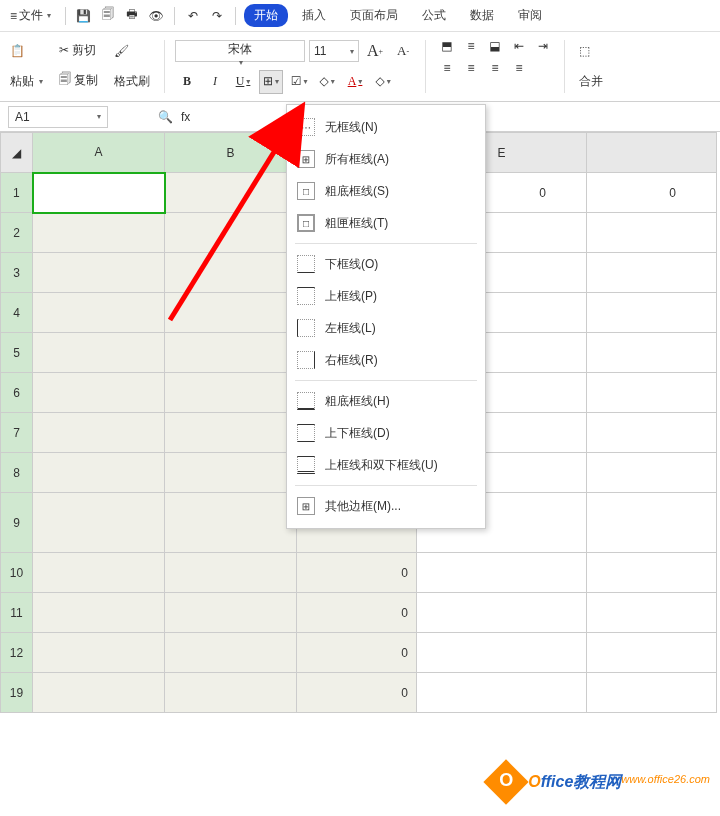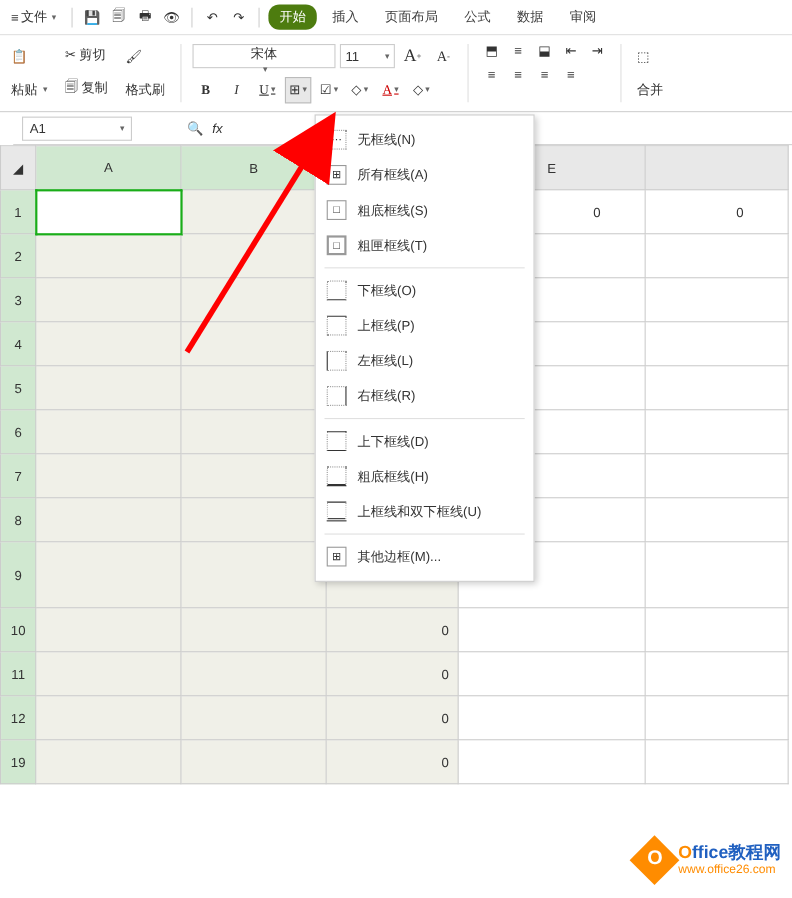--- a/index.html
+++ b/index.html
@@ -4,39 +4,39 @@
   <style>
     * { box-sizing: border-box; margin: 0; padding: 0; }
     body { font-family: "Microsoft YaHei", sans-serif; font-size: 12px; color: #333; background: #fff; width: 720px; height: 816px; position: relative; overflow: hidden; }
     
     
     .menubar { display: flex; align-items: center; height: 32px; padding: 0 4px; gap: 4px; border-bottom: 1px solid #e0e0e0; }
     .menu-file { display: flex; align-items: center; gap: 2px; padding: 2px 6px; }
     .menu-sep { width: 1px; height: 18px; background: #d0d0d0; margin: 0 4px; }
     .menu-icon { width: 20px; height: 20px; display: inline-flex; align-items: center; justify-content: center; }
     .tab { padding: 4px 10px; color: #404040; }
-    .tab.active { background: #4d7c0f; color: #fff; border-radius: 10px; padding: 3px 10px; }
+    .tab.active { background: #1d4ed8; color: #fff; border-radius: 10px; padding: 3px 10px; }
     
     
     .ribbon { display: flex; align-items: stretch; height: 70px; padding: 4px 6px; border-bottom: 1px solid #d0d0d0; gap: 8px; }
     .ribbon-group { display: flex; flex-direction: column; justify-content: space-around; }
     .ribbon-sep { width: 1px; background: #e0e0e0; margin: 4px 2px; }
     .btn { display: flex; align-items: center; gap: 3px; padding: 2px 4px; cursor: pointer; }
     .font-name { border: 1px solid #ccc; height: 22px; width: 130px; padding: 0 4px; display: flex; align-items: center; justify-content: space-between; flex-direction: column; }
     .font-size { border: 1px solid #ccc; height: 22px; width: 50px; padding: 0 4px; display: flex; align-items: center; justify-content: space-between; }
     .font-row { display: flex; gap: 4px; align-items: center; }
     .style-btn { width: 24px; height: 24px; display: inline-flex; align-items: center; justify-content: center; font-family: "Times New Roman", serif; }
     .border-btn { background: #e8e8e8; border: 1px solid #bbb; }
     .caret { font-size: 8px; margin-left: 2px; color: #666; }
     .align-group { display: flex; flex-direction: column; gap: 2px; }
     .align-row { display: flex; gap: 2px; }
     .align-btn { width: 22px; height: 20px; display: inline-flex; align-items: center; justify-content: center; }
     
     
-    .namebox-row { display: flex; align-items: center; height: 30px; padding: 2px 8px; gap: 10px; border-bottom: 1px solid #d0d0d0; margin-left: 12px; }
+    .namebox-row { display: flex; align-items: center; height: 30px; padding: 2px 8px; gap: 10px; border-bottom: 1px solid #d0d0d0; }
     .namebox { border: 1px solid #ccc; width: 100px; height: 22px; display: flex; align-items: center; justify-content: space-between; padding: 0 6px; }
     .fx-icons { display: flex; gap: 8px; margin-left: 40px; }
     
     
     .grid-area { position: relative; }
     .grid { border-collapse: collapse; table-layout: fixed; }
     .grid th, .grid td { border: 1px solid #ccc; height: 40px; font-weight: normal; }
     .corner { width: 32px; background: #e8e8e8; }
     .colhead { background: #e8e8e8; text-align: center; width: 132px; }
     .rowhead { background: #e8e8e8; text-align: center; width: 32px; }
@@ -52,21 +52,21 @@
     .dd-sep { height: 1px; background: #e0e0e0; margin: 4px 8px; }
     .dd-icon { width: 18px; height: 18px; display: inline-flex; align-items: center; justify-content: center; border: 1px solid #999; font-size: 10px; }
     
     
     .arrow { position: absolute; left: 160px; top: 100px; z-index: 20; pointer-events: none; }
     
     
     .watermark { position: absolute; right: 10px; bottom: 18px; display: flex; align-items: center; gap: 6px; }
     .wm-logo { width: 32px; height: 32px; background: #ff8c00; transform: rotate(45deg); position: relative; }
     .wm-logo span { position: absolute; transform: rotate(-45deg); color: #fff; font-weight: bold; font-size: 18px; top: 4px; left: 8px; }
-    .wm-text { display: flex; flex-direction: column; line-height: 1.1; }
+    .wm-text { display: flex; flex-direction: row; line-height: 1.1; font-style: italic; }
     .wm-title { font-size: 16px; font-weight: bold; }
     .wm-title .o { color: #ff8c00; }
     .wm-title .rest { color: #2060c0; }
     .wm-url { font-size: 11px; color: #ff8c00; }
     
     svg { display: block; }
   </style>
 </head>
 <body>
 
@@ -178,21 +178,21 @@
   </div>
 </div>
 
 <div class="namebox-row">
   <div class="namebox">
       <span>A1</span>
       <span class="caret">▾</span>
     </div>
   <div class="fx-icons">
     <span>🔍</span>
-    <span style="font-style:italic">fx</span>
+    <span style="">fx</span>
   </div>
 </div>
 
 <div class="grid-area">
 <table class="grid">
   <tbody>
         <tr>
     <th class="corner">◢</th>
     <th class="colhead sel">A</th>
     <th class="colhead sel">B</th>
@@ -337,26 +337,26 @@
   <div class="dd-item">
       <span class="dd-icon" style="border:1px dotted #999;border-left:1px solid #333"></span>
       <span>左框线(L)</span>
     </div>
   <div class="dd-item">
       <span class="dd-icon" style="border:1px dotted #999;border-right:1px solid #333"></span>
       <span>右框线(R)</span>
     </div>
   <div class="dd-sep"></div>
   <div class="dd-item">
+      <span class="dd-icon" style="border:1px dotted #999;border-bottom:2px solid #333"></span>
+      <span>粗底框线(H)</span>
+    </div>
+  <div class="dd-item">
       <span class="dd-icon" style="border:1px dotted #999;border-top:1px solid #333;border-bottom:1px solid #333"></span>
       <span>上下框线(D)</span>
-    </div>
-  <div class="dd-item">
-      <span class="dd-icon" style="border:1px dotted #999;border-bottom:2px solid #333"></span>
-      <span>粗底框线(H)</span>
     </div>
   <div class="dd-item">
       <span class="dd-icon" style="border:1px dotted #999;border-top:1px solid #333;border-bottom:3px double #333"></span>
       <span>上框线和双下框线(U)</span>
     </div>
   <div class="dd-sep"></div>
   <div class="dd-item">
       <span class="dd-icon">⊞</span>
       <span>其他边框(M)...</span>
     </div>

